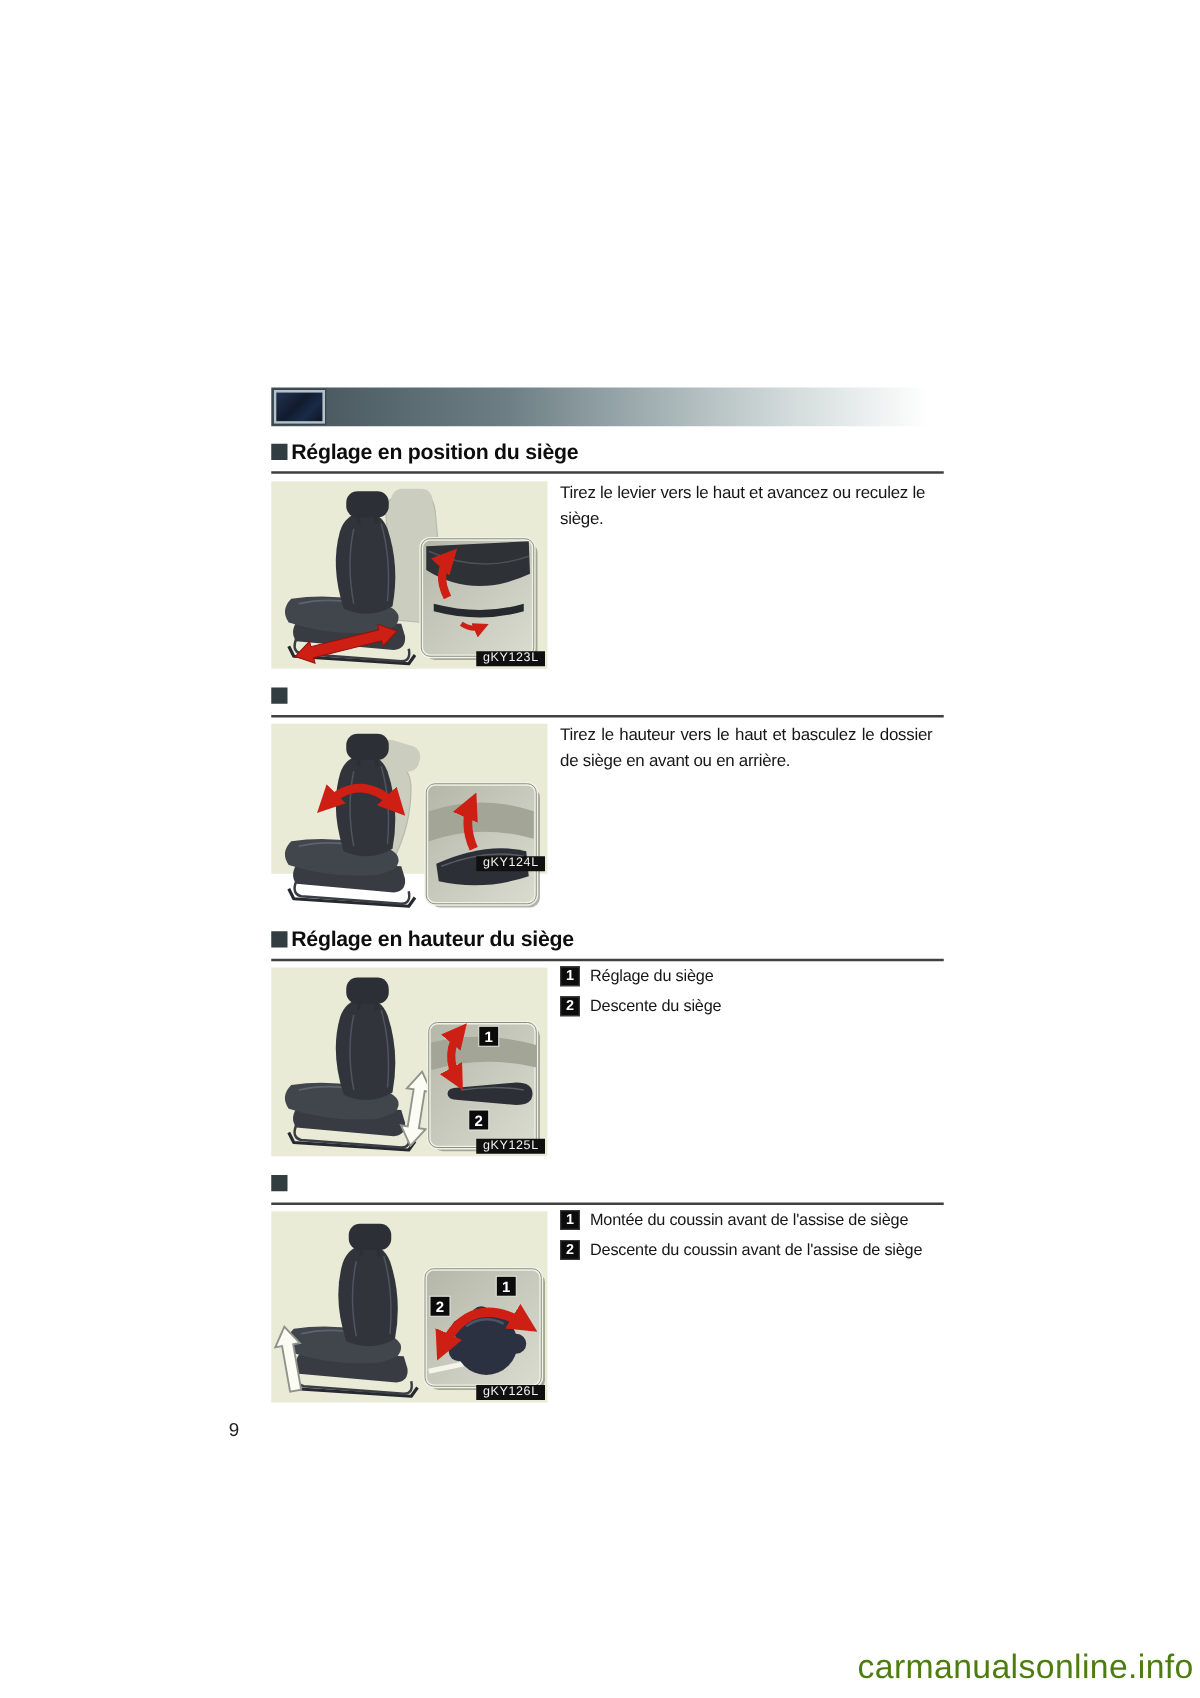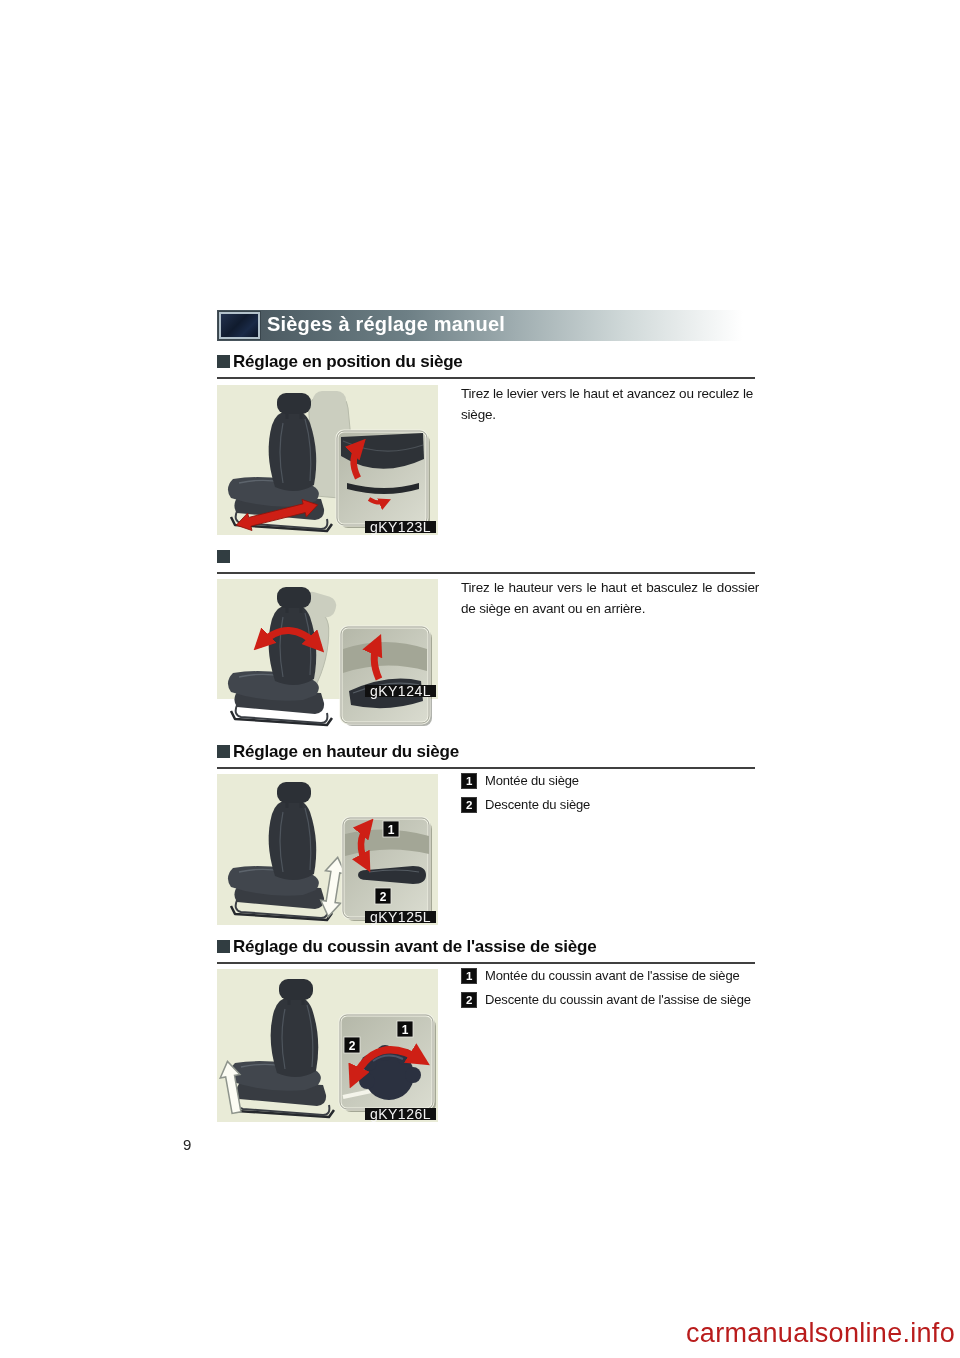--- a/index.html
+++ b/index.html
@@ -34,49 +34,48 @@
     vertical-align:-1px;
   }
 
   
   .figure{
     left:217px;width:221px;background:#e9ebd7;
   }
   .figure svg{display:block;}
   .fig-label{
     position:absolute;right:2px;bottom:2px;background:#101010;color:#f4f4f4;
-    font-size:14px;line-height:10px;padding:1px 5px;letter-spacing:0.5px;
+    font-size:10px;line-height:10px;padding:1px 5px;letter-spacing:0.5px;
   }
   .ghostfill path,.ghostfill rect{fill:#cbcebf;}
 
   
-  .col{left:461px;width:298px;font-size:13.5px;line-height:21px;letter-spacing:-0.2px;color:#161616;}
+  .col{left:448px;width:298px;font-size:13.5px;line-height:21px;letter-spacing:-0.2px;color:#161616;}
   .col p{margin:0;}
   .col .justify{text-align:justify;}
   .item{display:flex;align-items:flex-start;gap:8px;margin-bottom:6px;}
   .item-badge{
     flex:0 0 auto;width:16px;height:16px;background:#0c0c0c;color:#ffffff;
     font-size:11.5px;font-weight:bold;display:flex;align-items:center;justify-content:center;
     margin-top:1px;border:1px solid #3a3a3a;box-sizing:border-box;
   }
   .item-text{font-size:13px;line-height:18px;white-space:nowrap;letter-spacing:-0.15px;}
 
   
   .page-number{left:183px;top:1136px;font-size:15px;color:#222;}
   .watermark{
     left:640px;top:1318px;width:315px;text-align:right;
-    font-size:27px;color:#b91c1c;letter-spacing:0.3px;
+    font-size:27px;color:#4d7c0f;letter-spacing:0.3px;
   }
 </style>
 </head>
 <body>
 
 <div class="abs header-bar">
   <div class="header-icon"></div>
-  <div class="header-title">Sièges à réglage manuel</div>
 </div>
 
 <div class="abs section-head" style="top:352px;">
   <span class="bullet"></span><span>Réglage en position du siège</span>
 </div>
 
 <div class="abs figure" style="top:385px;height:150px;">
   <svg width="221" height="150" viewBox="0 0 221 150">
     <defs>
       <marker id="ah1" viewBox="0 0 10 10" refX="6.5" refY="5" markerWidth="3.1" markerHeight="3.1" orient="auto-start-reverse">
@@ -228,30 +227,30 @@
         <text x="166" y="126.5" text-anchor="middle" font-size="12" font-weight="bold" fill="#ffffff" font-family="Liberation Sans, sans-serif">2</text>
       </g>
     </g>
   </svg>
   <div class="fig-label">gKY125L</div>
 </div>
 
 <div class="abs col" style="top:772px;">
   <div class="item">
     <span class="item-badge">1</span>
-    <span class="item-text">Montée du siège</span>
+    <span class="item-text">Réglage du siège</span>
   </div>
   <div class="item">
     <span class="item-badge">2</span>
     <span class="item-text">Descente du siège</span>
   </div>
 </div>
 
 <div class="abs section-head" style="top:937px;">
-  <span class="bullet"></span><span>Réglage du coussin avant de l'assise de siège</span>
+  <span class="bullet"></span>
 </div>
 
 <div class="abs figure" style="top:969px;height:153px;">
   <svg width="221" height="153" viewBox="0 0 221 153">
     <defs>
       <marker id="ah4" viewBox="0 0 10 10" refX="6.5" refY="5" markerWidth="3.1" markerHeight="3.1" orient="auto-start-reverse">
         <path d="M0 0 L10 5 L0 10 z" fill="#ce1f15"></path>
       </marker>
       <linearGradient id="ig4" x1="0" y1="0" x2="1" y2="1">
         <stop offset="0" stop-color="#b4b7a8"></stop>

